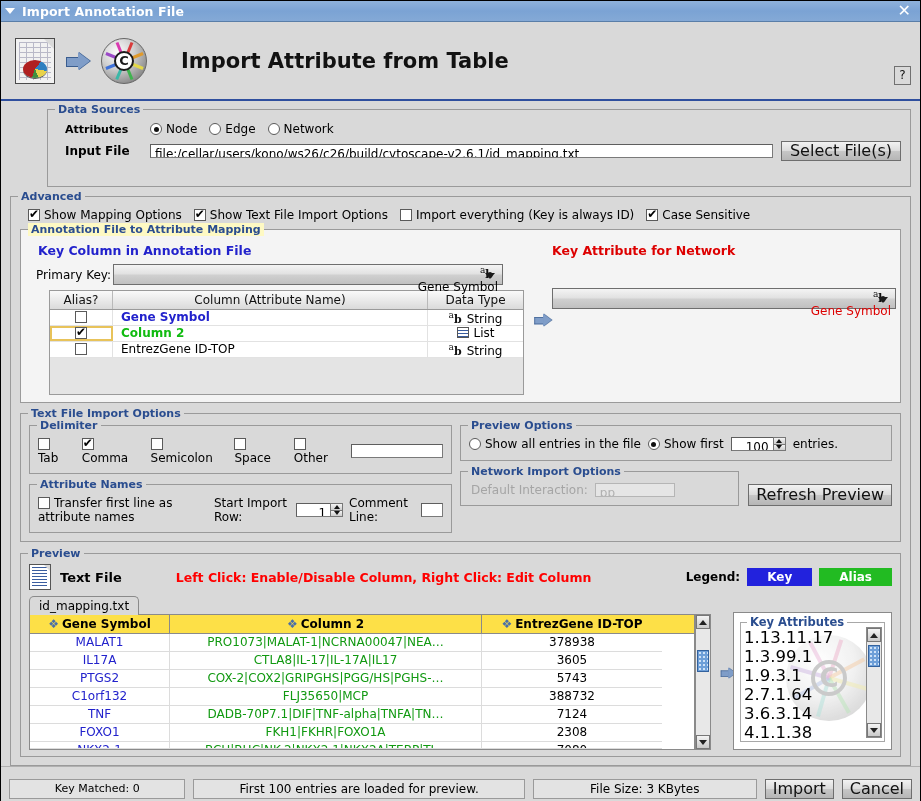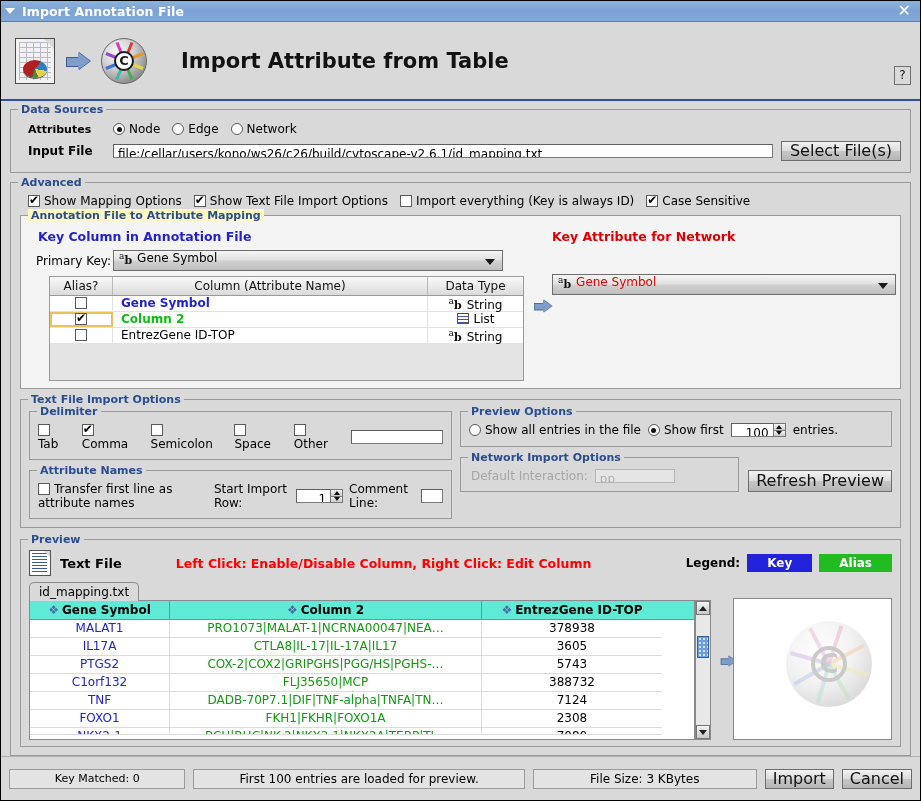--- a/index.html
+++ b/index.html
@@ -191,24 +191,25 @@
     padding: 2px 8px;
     font-size: 16px;
     line-height: 14px;
     color: #111;
     white-space: nowrap;
   }
   .combo {
     background: linear-gradient(to bottom, #f4f4f4 0%, #e2e2e2 45%, #cfcfcf 55%, #c0c0c0 100%);
     border: 1px solid #6e6e6e;
     height: 21px;
-    display: flex; align-items: flex-start;
+    display: flex; align-items: flex-end;
     padding: 0 4px 0 5px;
     position: relative;
     font-size: 12px;
+    flex-direction: column;
   }
   .combo .caret {
     position: absolute; right: 7px; top: 50%; margin-top: -2px;
     width: 0; height: 0;
     border-left: 5px solid transparent;
     border-right: 5px solid transparent;
     border-top: 6px solid #1a1a1a;
   }
   .ab-icon {
     display: inline-block; margin-right: 5px;
@@ -270,21 +271,21 @@
     position: relative; top: 1px;
   }
   .ptable {
     border: 1px solid #8a8a8a;
     background: #fff;
     font-size: 12px;
     overflow: hidden;
   }
   .ptable .ph {
     display: flex;
-    background: #5eead4;
+    background: #fde047;
     border-bottom: 1px solid #8a8a8a;
     height: 19px; line-height: 18px;
     font-weight: bold;
   }
   .ptable .ph > div {
     text-align: center; border-right: 1px solid #8a8a8a;
     white-space: nowrap; overflow: hidden;
   }
   .ptable .pr { display: flex; height: 18px; line-height: 17px; }
   .ptable .pr > div {
@@ -420,21 +421,21 @@
         <div class="spoke" style="background:#d93bb0;transform:rotate(338deg)"></div>
         <div class="hub">C</div>
       </div>
       <div class="banner-title">Import Attribute from Table</div>
     </div>
     <div class="help-btn">?</div>
   </div>
 
   <div class="body-area">
 
-    <div class="group" style="padding:12px 9px 11px 9px;">
+    <div class="group" style="padding:12px 9px 25px 9px;margin-left:37px;">
       <div class="legend">Data Sources</div>
 
       <div style="display:flex;align-items:center;margin-bottom:5px;">
         <div style="width:93px;font-weight:bold;font-size:11px;padding-left:8px;">Attributes</div>
         <label style="margin-right:12px;">
           <span class="radio on"></span><span>Node</span>
         </label>
         <label style="margin-right:12px;">
           <span class="radio"></span><span>Edge</span>
         </label>
@@ -694,20 +695,41 @@
               <div class="wspoke" style="background:#e8a0c0;transform:rotate(18deg)"></div>
               <div class="wspoke" style="background:#f0c090;transform:rotate(62deg)"></div>
               <div class="wspoke" style="background:#ece59a;transform:rotate(106deg)"></div>
               <div class="wspoke" style="background:#a8dca8;transform:rotate(150deg)"></div>
               <div class="wspoke" style="background:#9fd8d0;transform:rotate(196deg)"></div>
               <div class="wspoke" style="background:#a6b6e0;transform:rotate(240deg)"></div>
               <div class="wspoke" style="background:#c3a8dd;transform:rotate(286deg)"></div>
               <div class="wspoke" style="background:#e3a8d0;transform:rotate(332deg)"></div>
               <div class="whub">C</div>
             </div>
+            <div class="keyattr-inner">
+              <div class="legend">Key Attributes</div>
+              <div class="keyattr-list">
+                <div>1.13.11.17</div>
+                <div>1.3.99.1</div>
+                <div>1.9.3.1</div>
+                <div>2.7.1.64</div>
+                <div>3.6.3.14</div>
+                <div>4.1.1.38</div>
+                <div style="height:8px;overflow:hidden;">6.3.1.7</div>
+              </div>
+              <div class="vscroll" style="position:absolute;right:2px;top:4px;bottom:3px;">
+                <div class="arrow up">
+                    <i></i>
+                  </div>
+                <div class="thumb" style="top:17px;"></div>
+                <div class="arrow dn">
+                    <i></i>
+                  </div>
+              </div>
+            </div>
           </div>
         </div>
       </div>
     </div>
   </div>
 
   <div class="statusbar">
     <div class="status-field" style="width:185px;justify-content:center;">Key Matched: 0</div>
     <div class="status-field" style="width:348px;font-size:12px;justify-content:center;">First 100 entries are loaded for preview.</div>
     <div class="status-field" style="width:235px;font-size:12px;justify-content:center;">File Size: 3 KBytes</div>

